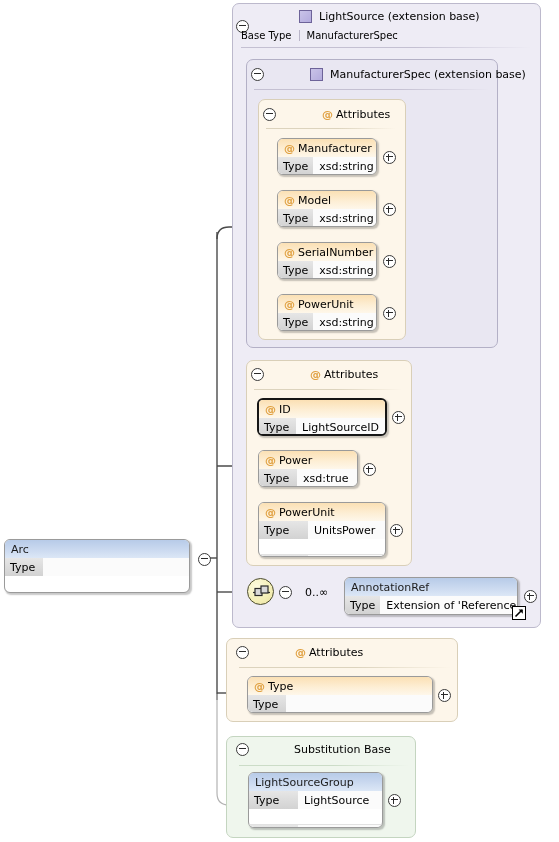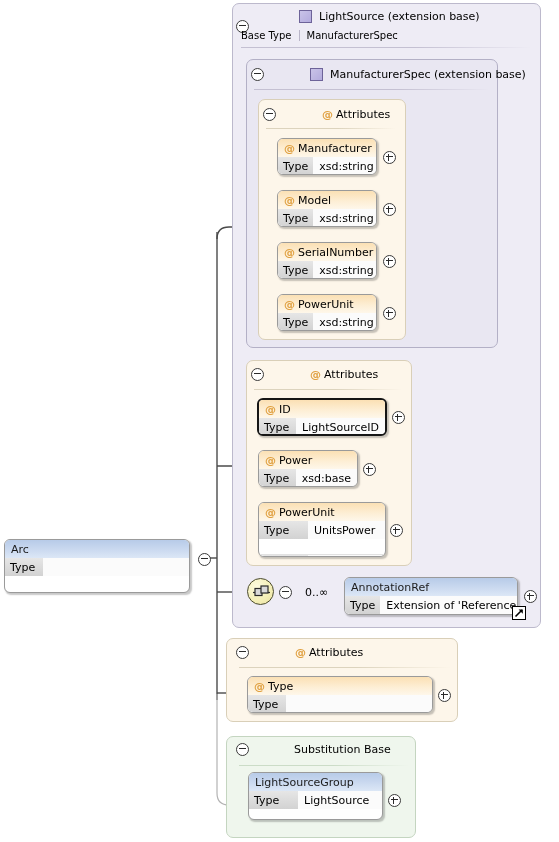--- a/index.html
+++ b/index.html
@@ -315,21 +315,21 @@
   <span class="circ circ-plus"></span>
 </div>
 
 <div class="node" style="left:258px;top:450px;width:100px;height:37px;">
   <div class="node-hd attr">
     <span class="at">@</span>
     <span>Power</span>
   </div>
   <div class="node-row">
     <div class="node-k" style="width:38px;">Type</div>
-    <div class="node-v">xsd:base</div>
+    <div class="node-v">xsd:true</div>
   </div>
 </div>
 <div class="abs" style="left:363px;top:463px;">
   <span class="circ circ-plus"></span>
 </div>
 
 <div class="node" style="left:258px;top:502px;width:128px;height:55px;">
   <div class="node-hd attr">
     <span class="at">@</span>
     <span>PowerUnit</span>
@@ -405,21 +405,21 @@
 <div class="panel panel-sub" style="left:226px;top:736px;width:190px;height:102px;">
 </div>
 <div class="abs" style="left:236px;top:743px;">
   <span class="circ"></span>
 </div>
 <div class="panel-hdr" style="left:254px;top:742px;height:14px;">
   <span class="hdr-txt">Substitution Base</span>
 </div>
 <div class="sep sep-sub" style="left:239px;top:765px;width:170px;"></div>
 
-<div class="node" style="left:248px;top:772px;width:135px;height:48px;">
+<div class="node" style="left:248px;top:772px;width:135px;height:56px;">
   <div class="node-hd elem">
     <span>LightSourceGroup</span>
   </div>
   <div class="node-row">
     <div class="node-k" style="width:49px;">Type</div>
     <div class="node-v">LightSource</div>
   </div>
   <div class="node-row">
     <div class="node-k" style="width:49px;">Abstract</div>
     <div class="node-v">true</div>

